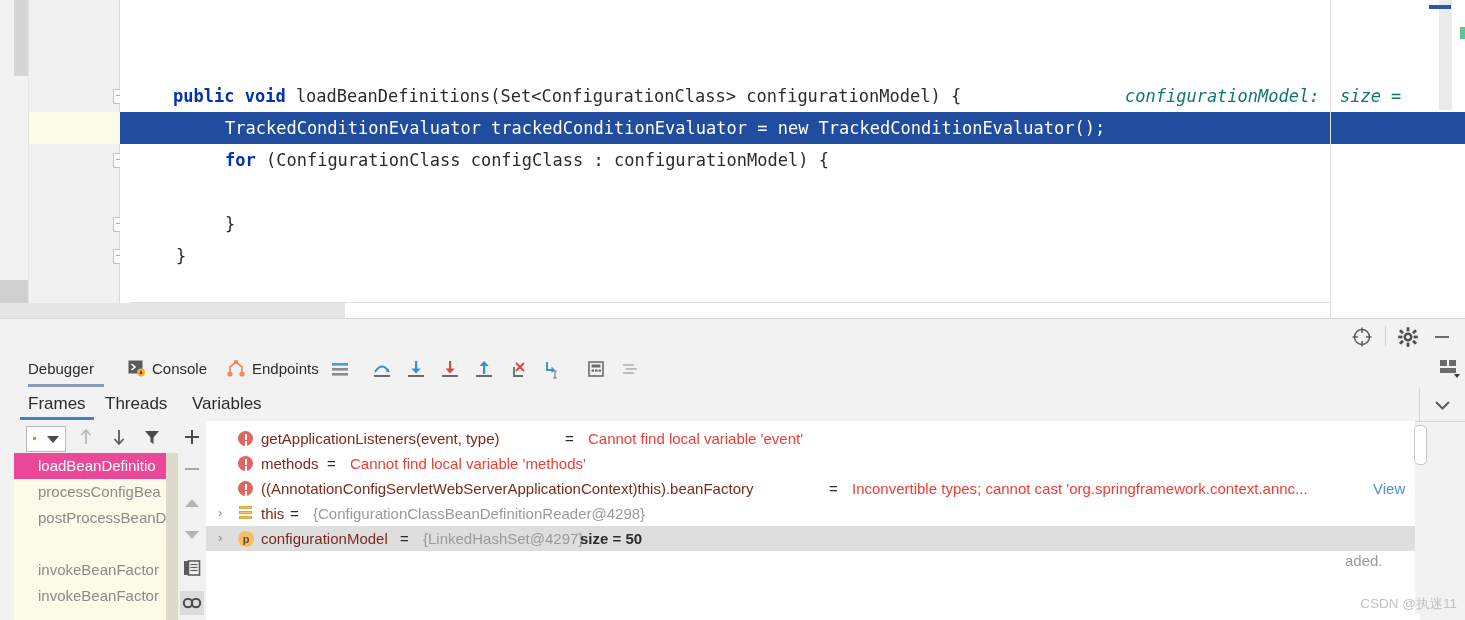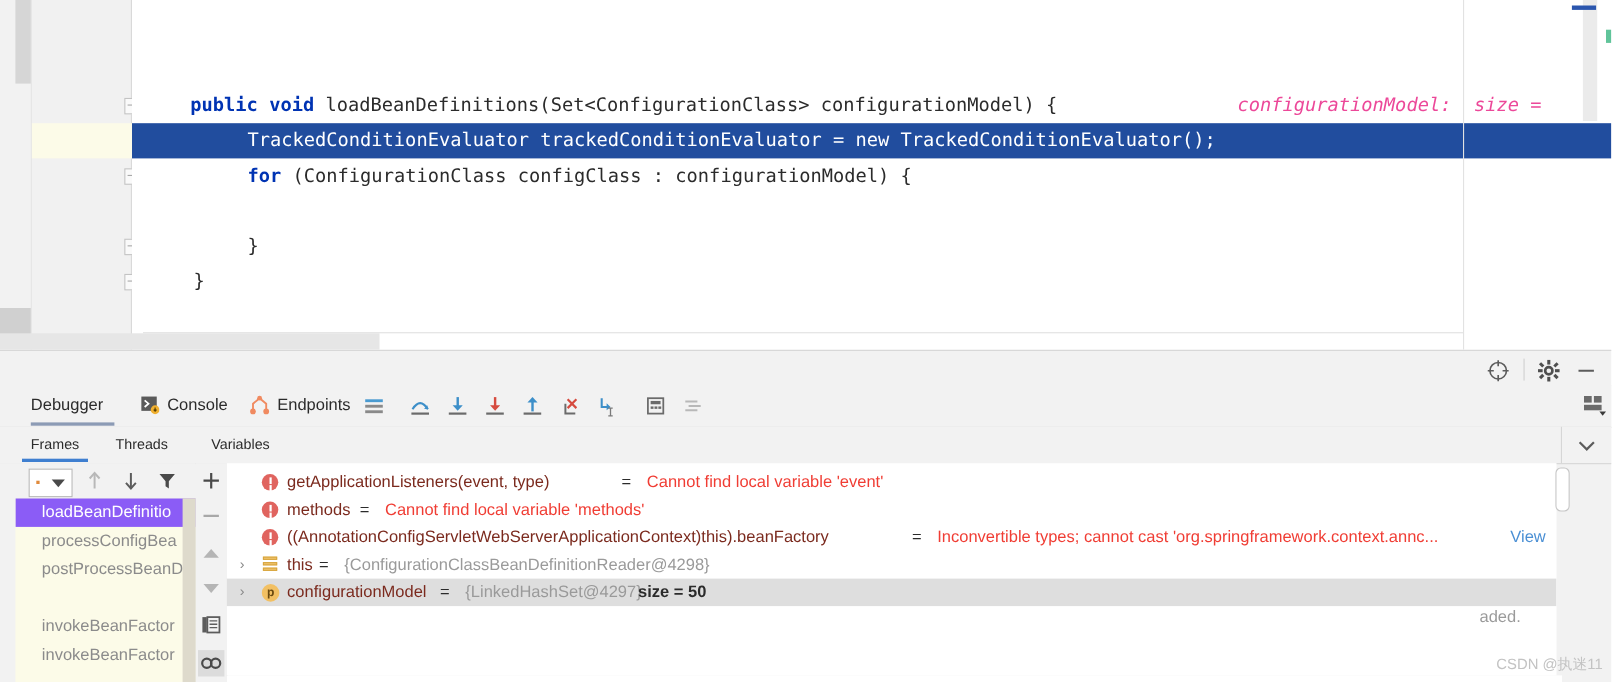--- a/index.html
+++ b/index.html
@@ -59,21 +59,21 @@
   .exec-line {
     position: absolute; left: 0; width: 1345px; height: 32px;
     background: #214d9e;
   }
   .exec-line-text {
     position: absolute; height: 32px; line-height: 32px; white-space: pre;
     font-family: "DejaVu Sans Mono", monospace; font-size: 17px;
     color: #ffffff;
   }
   .kw { color: #0033b3; font-weight: 700; }
-  .hint { color: #ec4899; font-style: italic; }
+  .hint { color: #0f766e; font-style: italic; }
   .doc-box {
     position: absolute; left: 155px; top: 10px; width: 1175px; height: 65px;
     border-top: 1px solid #e0e0e0; background: #ffffff;
   }
   .doc-bar {
     position: absolute; left: 25px; top: 12px; width: 2px; height: 48px;
     background: #d8d8d8;
   }
   .doc-text {
     position: absolute; left: 37px; top: 9px; width: 1090px;
@@ -143,21 +143,21 @@
   .dbg-tab.active::after {
     content: ""; position: absolute; left: 0; right: 0; bottom: 0;
     height: 3px; background: #8c9bb5;
   }
   .sub-tabbar {
     position: absolute; left: 0; top: 38px; width: 1465px; height: 33px;
     background: #f2f2f2; border-bottom: 1px solid #d6d6d6;
   }
   .sub-tab {
     position: absolute; top: 0; height: 32px; line-height: 32px;
-    font-size: 13px; color: #2b2b2b; cursor: pointer; white-space: nowrap;
+    font-size: 17px; color: #2b2b2b; cursor: pointer; white-space: nowrap;
   }
   .sub-tab.active::after {
     content: ""; position: absolute; left: -8px; right: -8px; bottom: 0;
     height: 3px; background: #3f7fd0;
   }
   .sub-sep {
     position: absolute; left: 182px; top: 40px; width: 1px; height: 31px;
     background: #d6d6d6;
   }
   .chevron-down-btn {
@@ -185,21 +185,21 @@
   }
   .frames-list {
     position: absolute; left: 14px; top: 103px; width: 164px; height: 517px;
     background: #fcfbe8; overflow: hidden;
   }
   .frame-row {
     position: absolute; left: 0; width: 164px; height: 26px; line-height: 26px;
     font-size: 15px; color: #8b8b8b; padding-left: 24px; box-sizing: border-box;
     white-space: nowrap; overflow: hidden; cursor: pointer;
   }
-  .frame-row.selected { background: #8b5cf6; color: #ffffff; }
+  .frame-row.selected { background: #ec4899; color: #ffffff; }
   .frames-scroll {
     position: absolute; left: 166px; top: 103px; width: 12px; height: 430px;
     background: #dedacc;
   }
   .frames-right-rail {
     position: absolute; left: 178px; top: 71px; width: 28px; height: 549px;
     background: #f2f2f2; border-right: 1px solid #dcdcdc;
   }
   .rail-btn {
     position: absolute; left: 180px; width: 24px; height: 24px; cursor: pointer;

